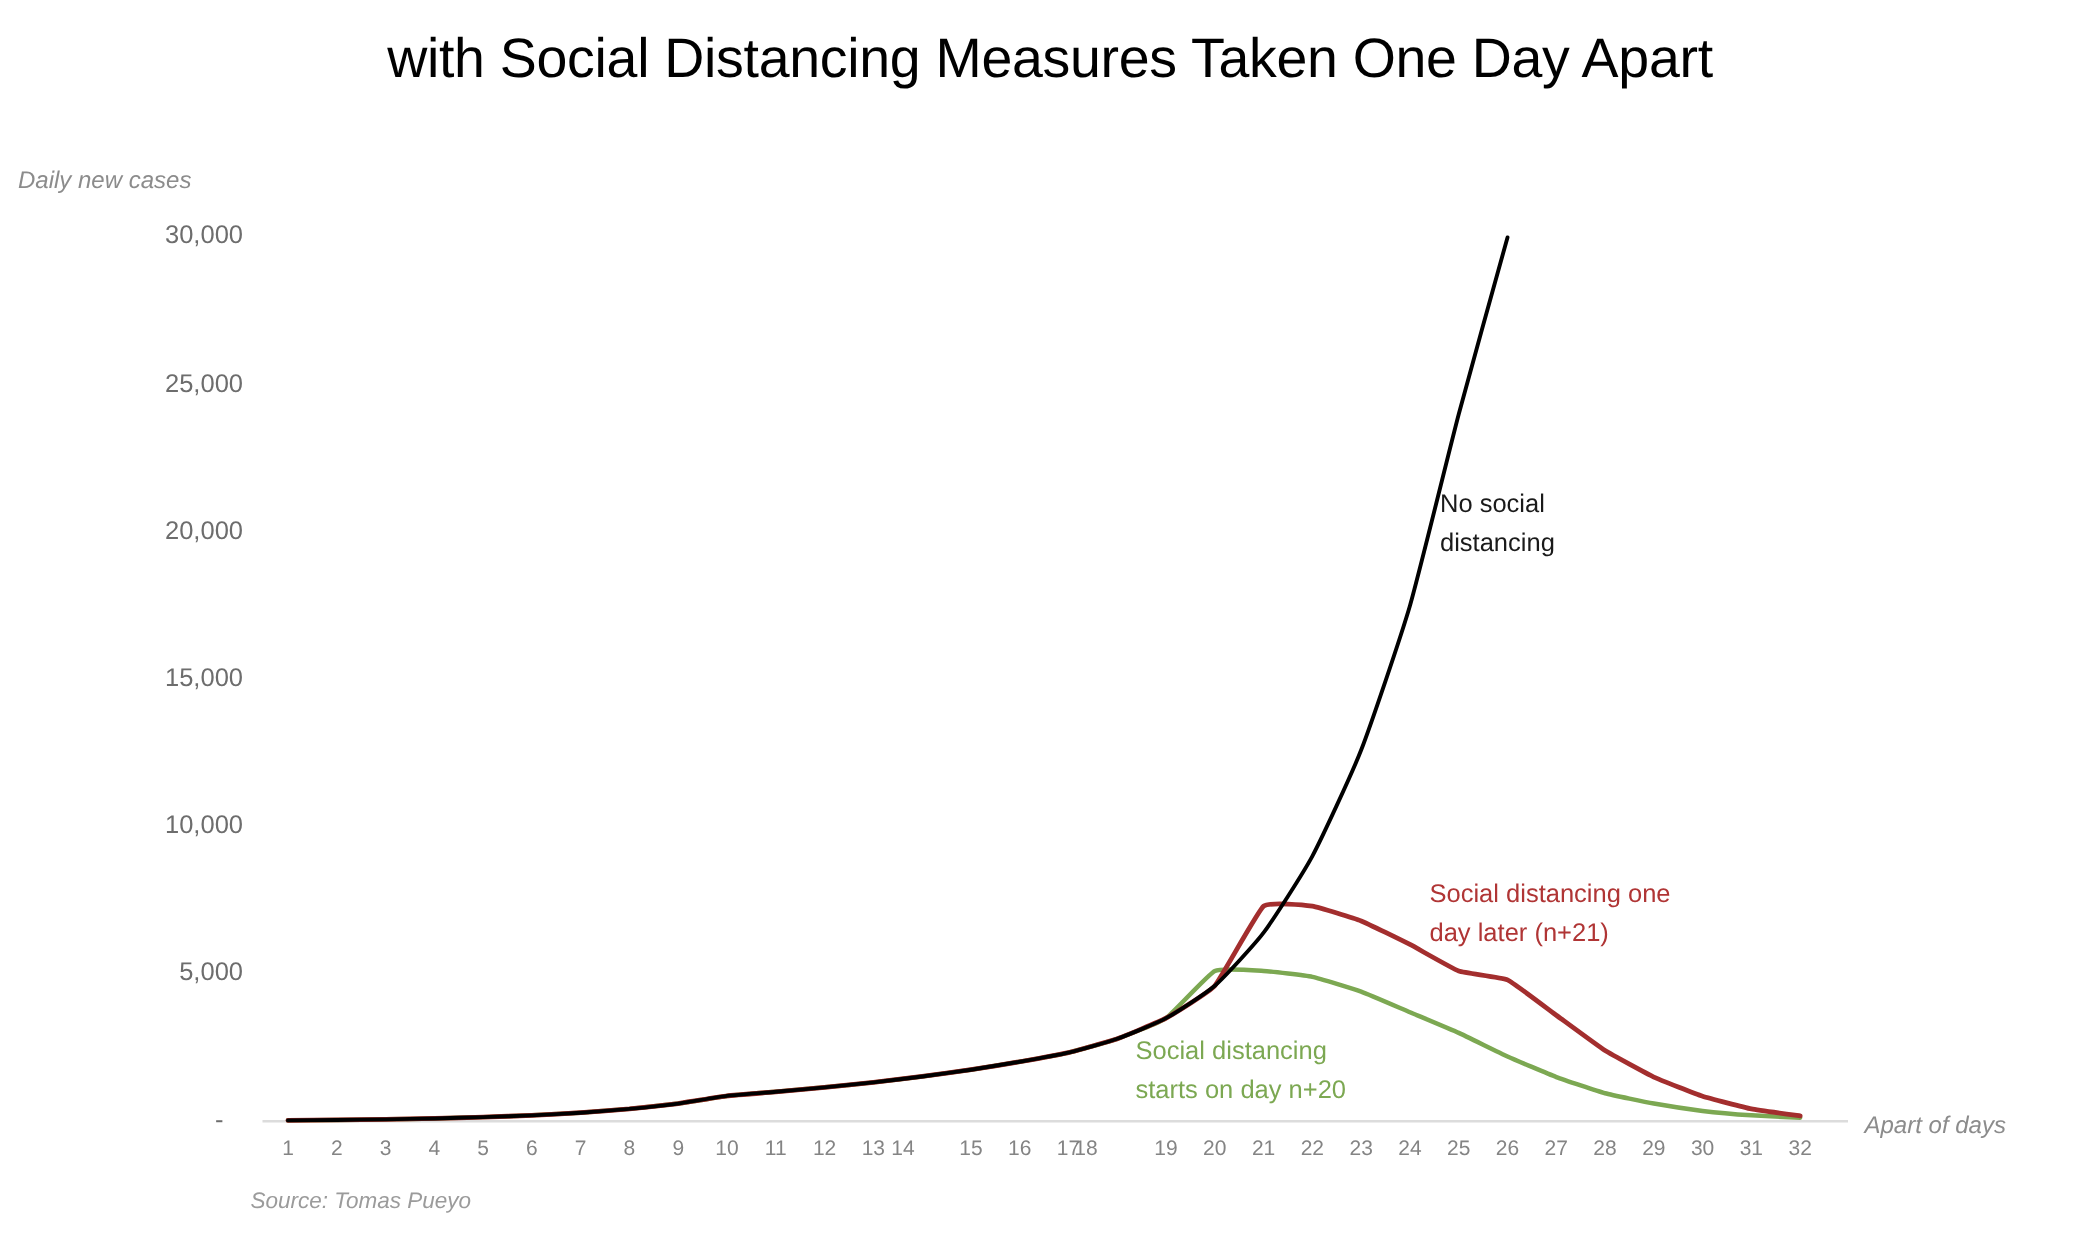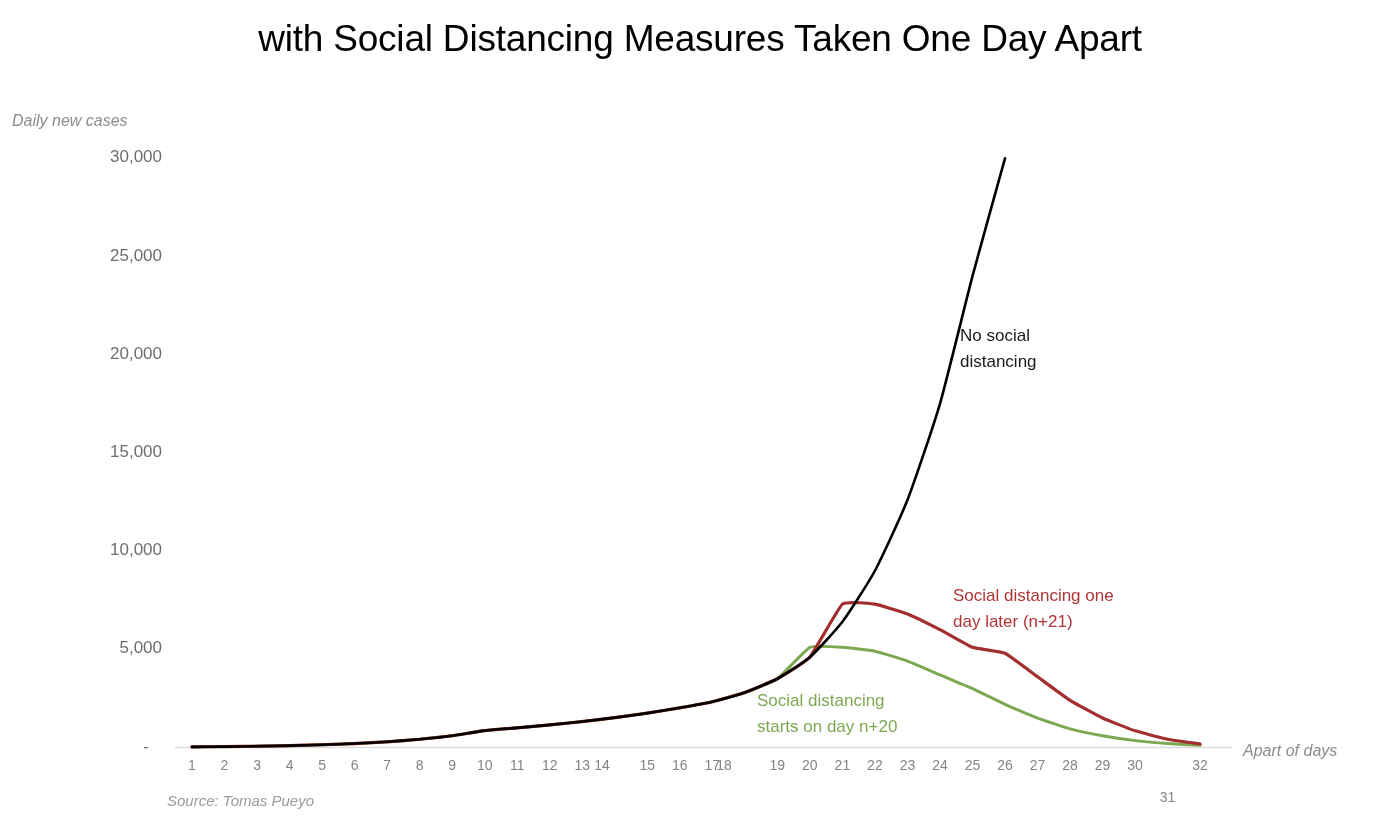--- a/index.html
+++ b/index.html
@@ -152,21 +152,21 @@
       <div class="xtick" style="left: 842.4px;">21</div>
       <div class="xtick" style="left: 874.92px;">22</div>
       <div class="xtick" style="left: 907.44px;">23</div>
       <div class="xtick" style="left: 939.96px;">24</div>
       <div class="xtick" style="left: 972.48px;">25</div>
       <div class="xtick" style="left: 1005px;">26</div>
       <div class="xtick" style="left: 1037.52px;">27</div>
       <div class="xtick" style="left: 1070.04px;">28</div>
       <div class="xtick" style="left: 1102.56px;">29</div>
       <div class="xtick" style="left: 1135.08px;">30</div>
-      <div class="xtick" style="left: 1167.6px; margin-top: 32px;">31</div>
+      <div class="xtick" style="left: 1167.6px;">31</div>
       <div class="xtick" style="left: 1200.12px;">32</div>
     </div>
 
   <div id="plot">
     <svg width="1400" height="840" viewBox="0 0 1400 840" xmlns="http://www.w3.org/2000/svg">
       <line id="baseline" x1="175" y1="747.5" x2="1232" y2="747.5" stroke="#dcdcdc" stroke-width="1.6"></line>
       <path id="curve-green" fill="none" stroke="#7ca852" stroke-width="3" stroke-linejoin="round" stroke-linecap="round" d="M 192.00 746.91 C 194.17 746.89, 220.18 746.66, 224.52 746.62 C 228.86 746.57, 252.70 746.29, 257.04 746.22 C 261.38 746.16, 285.22 745.73, 289.56 745.63 C 293.90 745.54, 317.74 744.89, 322.08 744.75 C 326.42 744.61, 350.26 743.77, 354.60 743.57 C 358.94 743.38, 382.78 742.09, 387.12 741.80 C 391.46 741.52, 415.30 739.66, 419.64 739.25 C 423.98 738.85, 447.82 736.29, 452.16 735.72 C 456.50 735.14, 480.34 731.13, 484.68 730.61 C 489.02 730.09, 512.86 728.24, 517.20 727.86 C 521.54 727.48, 545.38 725.33, 549.72 724.91 C 554.06 724.50, 577.90 722.06, 582.24 721.58 C 586.58 721.09, 610.42 718.21, 614.76 717.65 C 619.10 717.08, 642.94 713.78, 647.28 713.13 C 651.62 712.48, 675.46 708.59, 679.80 707.83 C 684.14 707.07, 707.98 702.76, 712.32 701.74 C 716.66 700.72, 740.50 694.04, 744.84 692.51 C 749.18 690.98, 773.02 681.77, 777.36 678.76 C 781.70 675.75, 805.54 649.43, 809.88 647.34 C 814.22 645.24, 838.06 647.07, 842.40 647.34 C 846.74 647.60, 870.58 650.35, 874.92 651.26 C 879.26 652.18, 903.10 659.51, 907.44 661.08 C 911.78 662.66, 935.62 673.00, 939.96 674.83 C 944.30 676.67, 968.14 686.62, 972.48 688.58 C 976.82 690.54, 1000.66 702.33, 1005.00 704.29 C 1009.34 706.26, 1033.18 716.40, 1037.52 718.04 C 1041.86 719.68, 1065.70 727.66, 1070.04 728.84 C 1074.38 730.02, 1098.22 734.93, 1102.56 735.72 C 1106.90 736.50, 1130.74 740.10, 1135.08 740.63 C 1139.42 741.15, 1163.26 743.27, 1167.60 743.57 C 1171.94 743.87, 1197.95 745.04, 1200.12 745.14"></path>
       <path id="curve-red" fill="none" stroke="#a32e2e" stroke-width="3.2" stroke-linejoin="round" stroke-linecap="round" d="M 192.00 746.91 C 193.90 746.89, 220.73 746.66, 224.52 746.62 C 228.31 746.58, 253.25 746.28, 257.04 746.22 C 260.83 746.17, 285.77 745.72, 289.56 745.63 C 293.35 745.55, 318.29 744.87, 322.08 744.75 C 325.87 744.63, 350.81 743.74, 354.60 743.57 C 358.39 743.40, 383.33 742.06, 387.12 741.80 C 390.91 741.55, 415.85 739.61, 419.64 739.25 C 423.43 738.90, 448.37 736.22, 452.16 735.72 C 455.95 735.21, 480.89 731.07, 484.68 730.61 C 488.47 730.15, 513.41 728.19, 517.20 727.86 C 520.99 727.53, 545.93 725.28, 549.72 724.91 C 553.51 724.55, 578.45 722.00, 582.24 721.58 C 586.03 721.15, 610.97 718.14, 614.76 717.65 C 618.55 717.15, 643.49 713.70, 647.28 713.13 C 651.07 712.56, 676.01 708.49, 679.80 707.83 C 683.59 707.16, 708.53 702.63, 712.32 701.74 C 716.11 700.85, 741.05 693.85, 744.84 692.51 C 748.63 691.17, 773.57 680.82, 777.36 678.76 C 781.15 676.70, 806.09 661.51, 809.88 657.16 C 813.67 652.80, 838.61 607.22, 842.40 604.13 C 846.19 601.03, 871.13 603.56, 874.92 604.13 C 878.71 604.70, 903.65 612.46, 907.44 613.95 C 911.23 615.44, 936.17 627.71, 939.96 629.66 C 943.75 631.61, 968.69 645.96, 972.48 647.34 C 976.27 648.71, 1001.21 651.51, 1005.00 653.23 C 1008.79 654.95, 1033.73 674.05, 1037.52 676.80 C 1041.31 679.55, 1066.25 697.96, 1070.04 700.36 C 1073.83 702.77, 1098.77 716.26, 1102.56 718.04 C 1106.35 719.82, 1131.29 729.57, 1135.08 730.81 C 1138.87 732.04, 1163.81 738.48, 1167.60 739.25 C 1171.39 740.02, 1198.22 743.69, 1200.12 743.96"></path>
       <path id="curve-black" fill="none" stroke="#000000" stroke-width="2.6" stroke-linejoin="round" stroke-linecap="round" d="M 192.00 746.91 C 194.98 746.88, 218.56 746.68, 224.52 746.62 C 230.48 746.55, 251.08 746.31, 257.04 746.22 C 263.00 746.13, 283.60 745.77, 289.56 745.63 C 295.52 745.50, 316.12 744.94, 322.08 744.75 C 328.04 744.56, 348.64 743.84, 354.60 743.57 C 360.56 743.30, 381.16 742.20, 387.12 741.80 C 393.08 741.41, 413.68 739.81, 419.64 739.25 C 425.60 738.69, 446.20 736.51, 452.16 735.72 C 458.12 734.92, 478.72 731.33, 484.68 730.61 C 490.64 729.89, 511.24 728.38, 517.20 727.86 C 523.16 727.34, 543.76 725.49, 549.72 724.91 C 555.68 724.34, 576.28 722.24, 582.24 721.58 C 588.20 720.91, 608.80 718.42, 614.76 717.65 C 620.72 716.87, 641.32 714.03, 647.28 713.13 C 653.24 712.23, 673.84 708.87, 679.80 707.83 C 685.76 706.78, 706.36 703.14, 712.32 701.74 C 718.28 700.33, 738.88 694.61, 744.84 692.51 C 750.80 690.40, 771.40 682.00, 777.36 678.76 C 783.32 675.52, 803.92 662.38, 809.88 657.16 C 815.84 651.94, 836.44 629.73, 842.40 621.80 C 848.36 613.88, 868.96 581.90, 874.92 570.74 C 880.88 559.58, 901.48 515.34, 907.44 500.04 C 913.40 484.73, 934.00 424.32, 939.96 403.80 C 945.92 383.28, 966.52 298.64, 972.48 276.14 C 978.44 253.64, 1002.02 169.10, 1005.00 158.30"></path>
     </svg>

